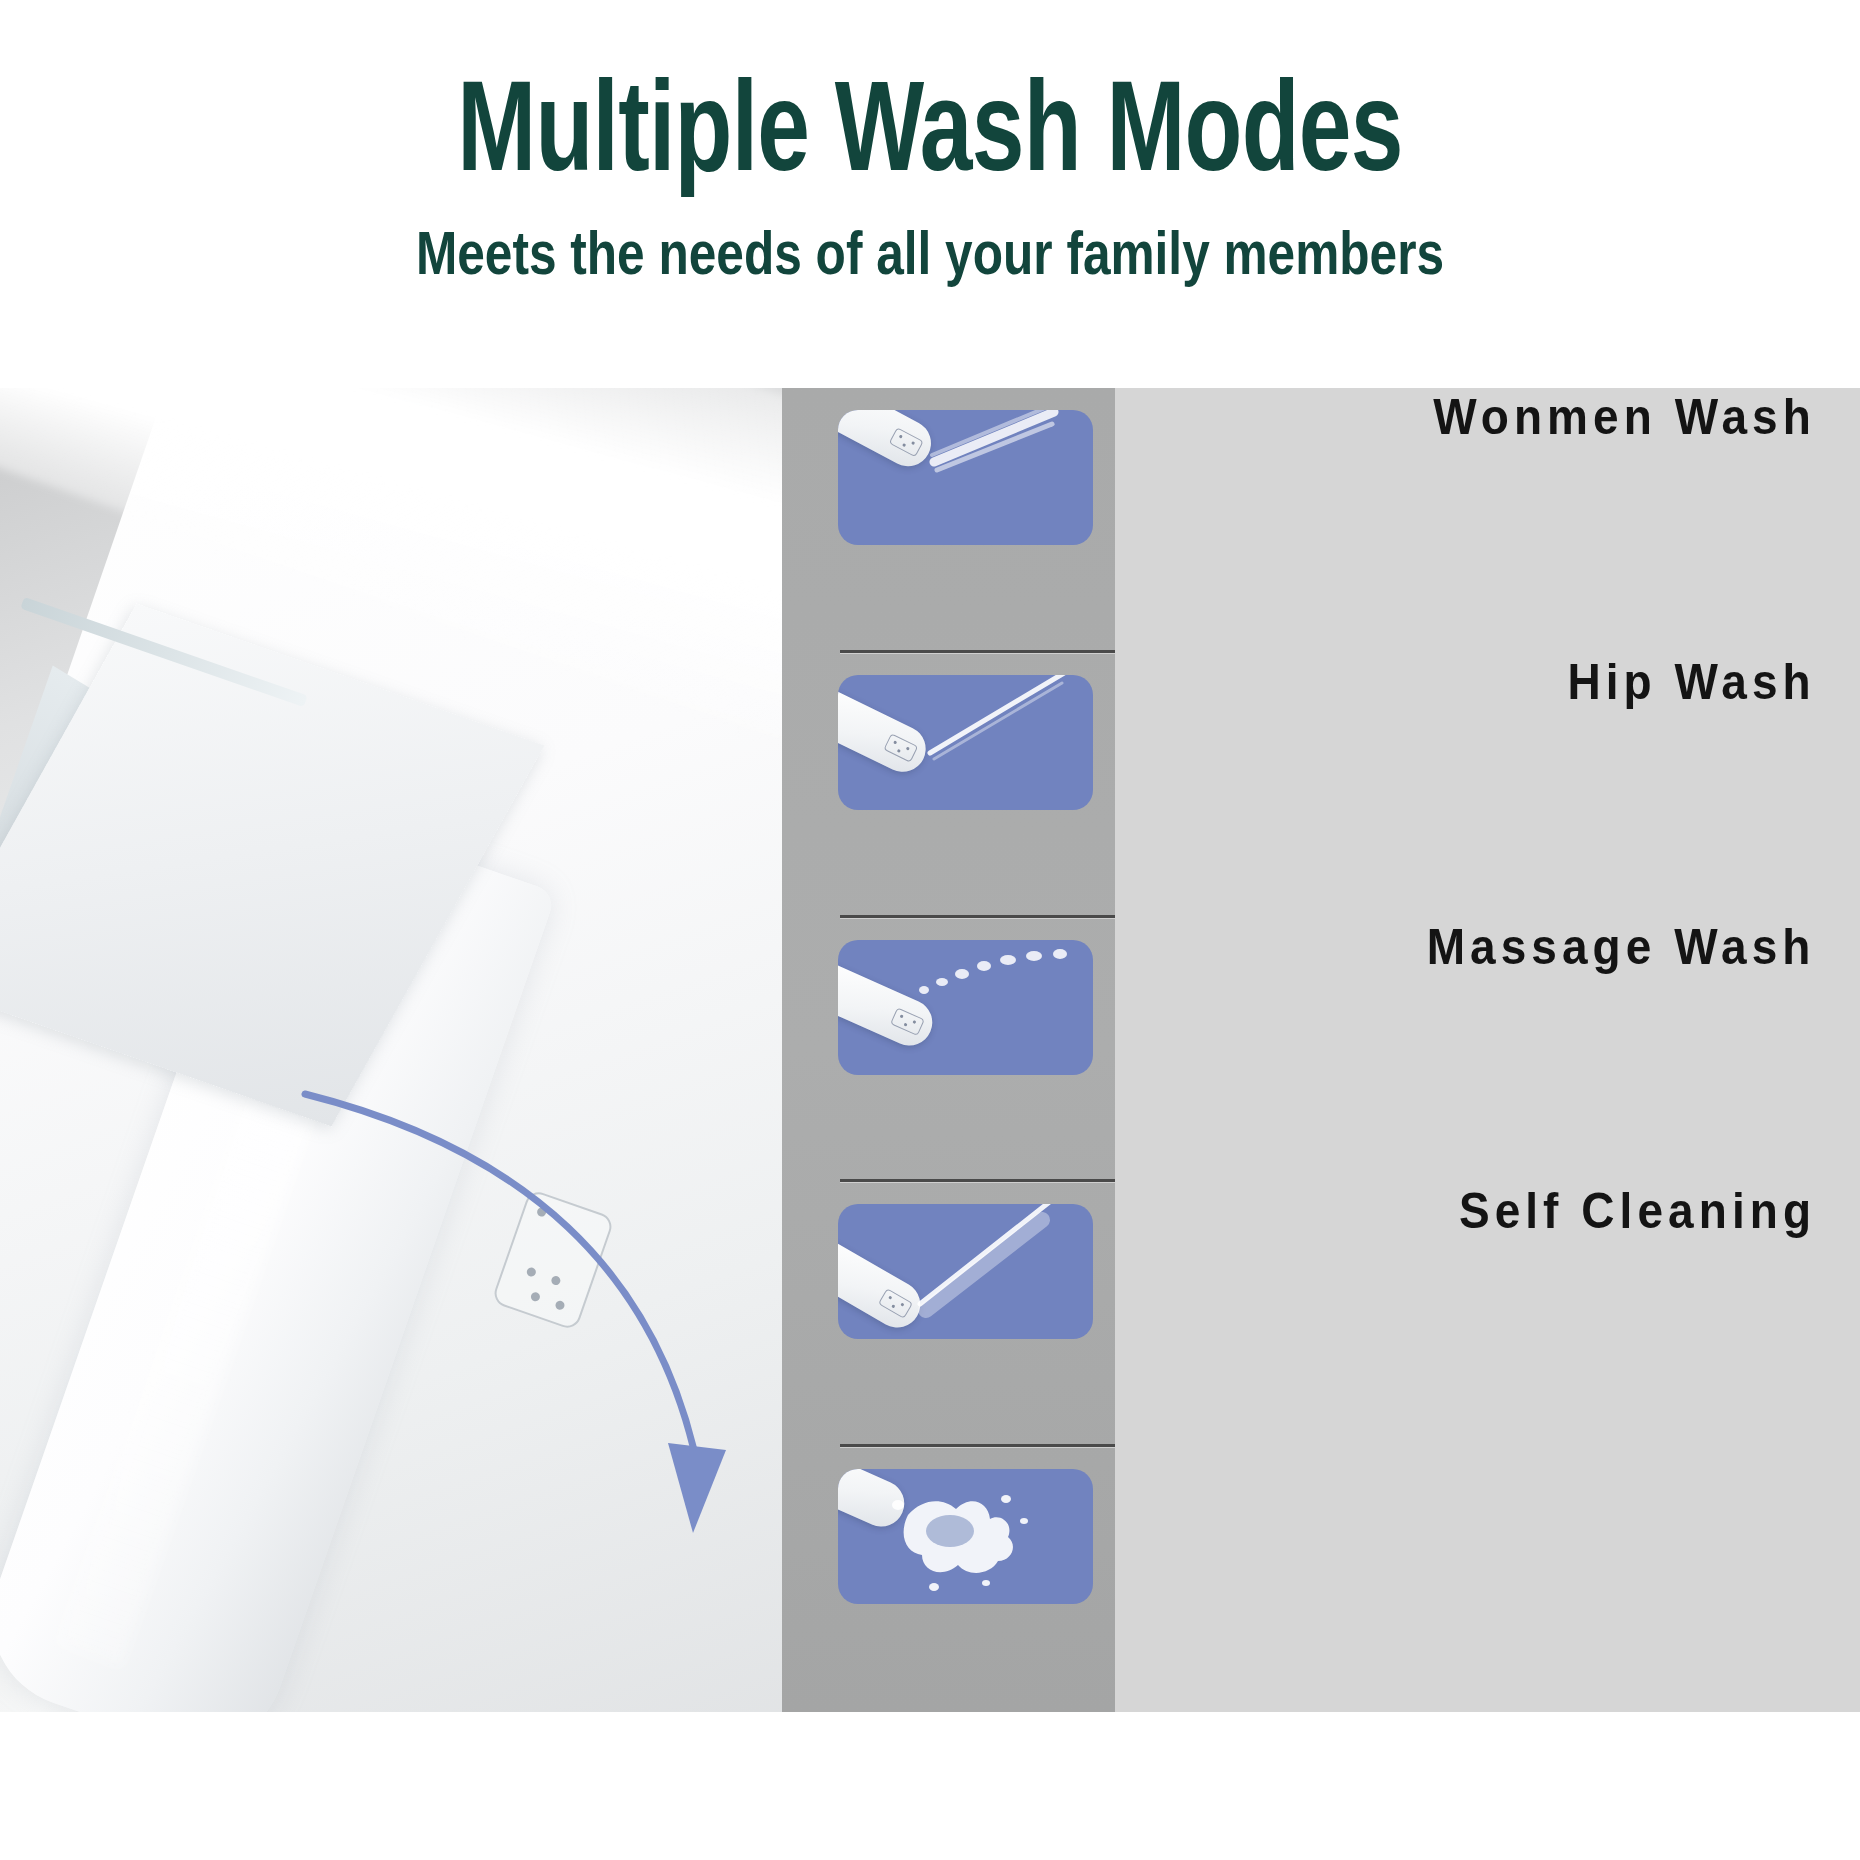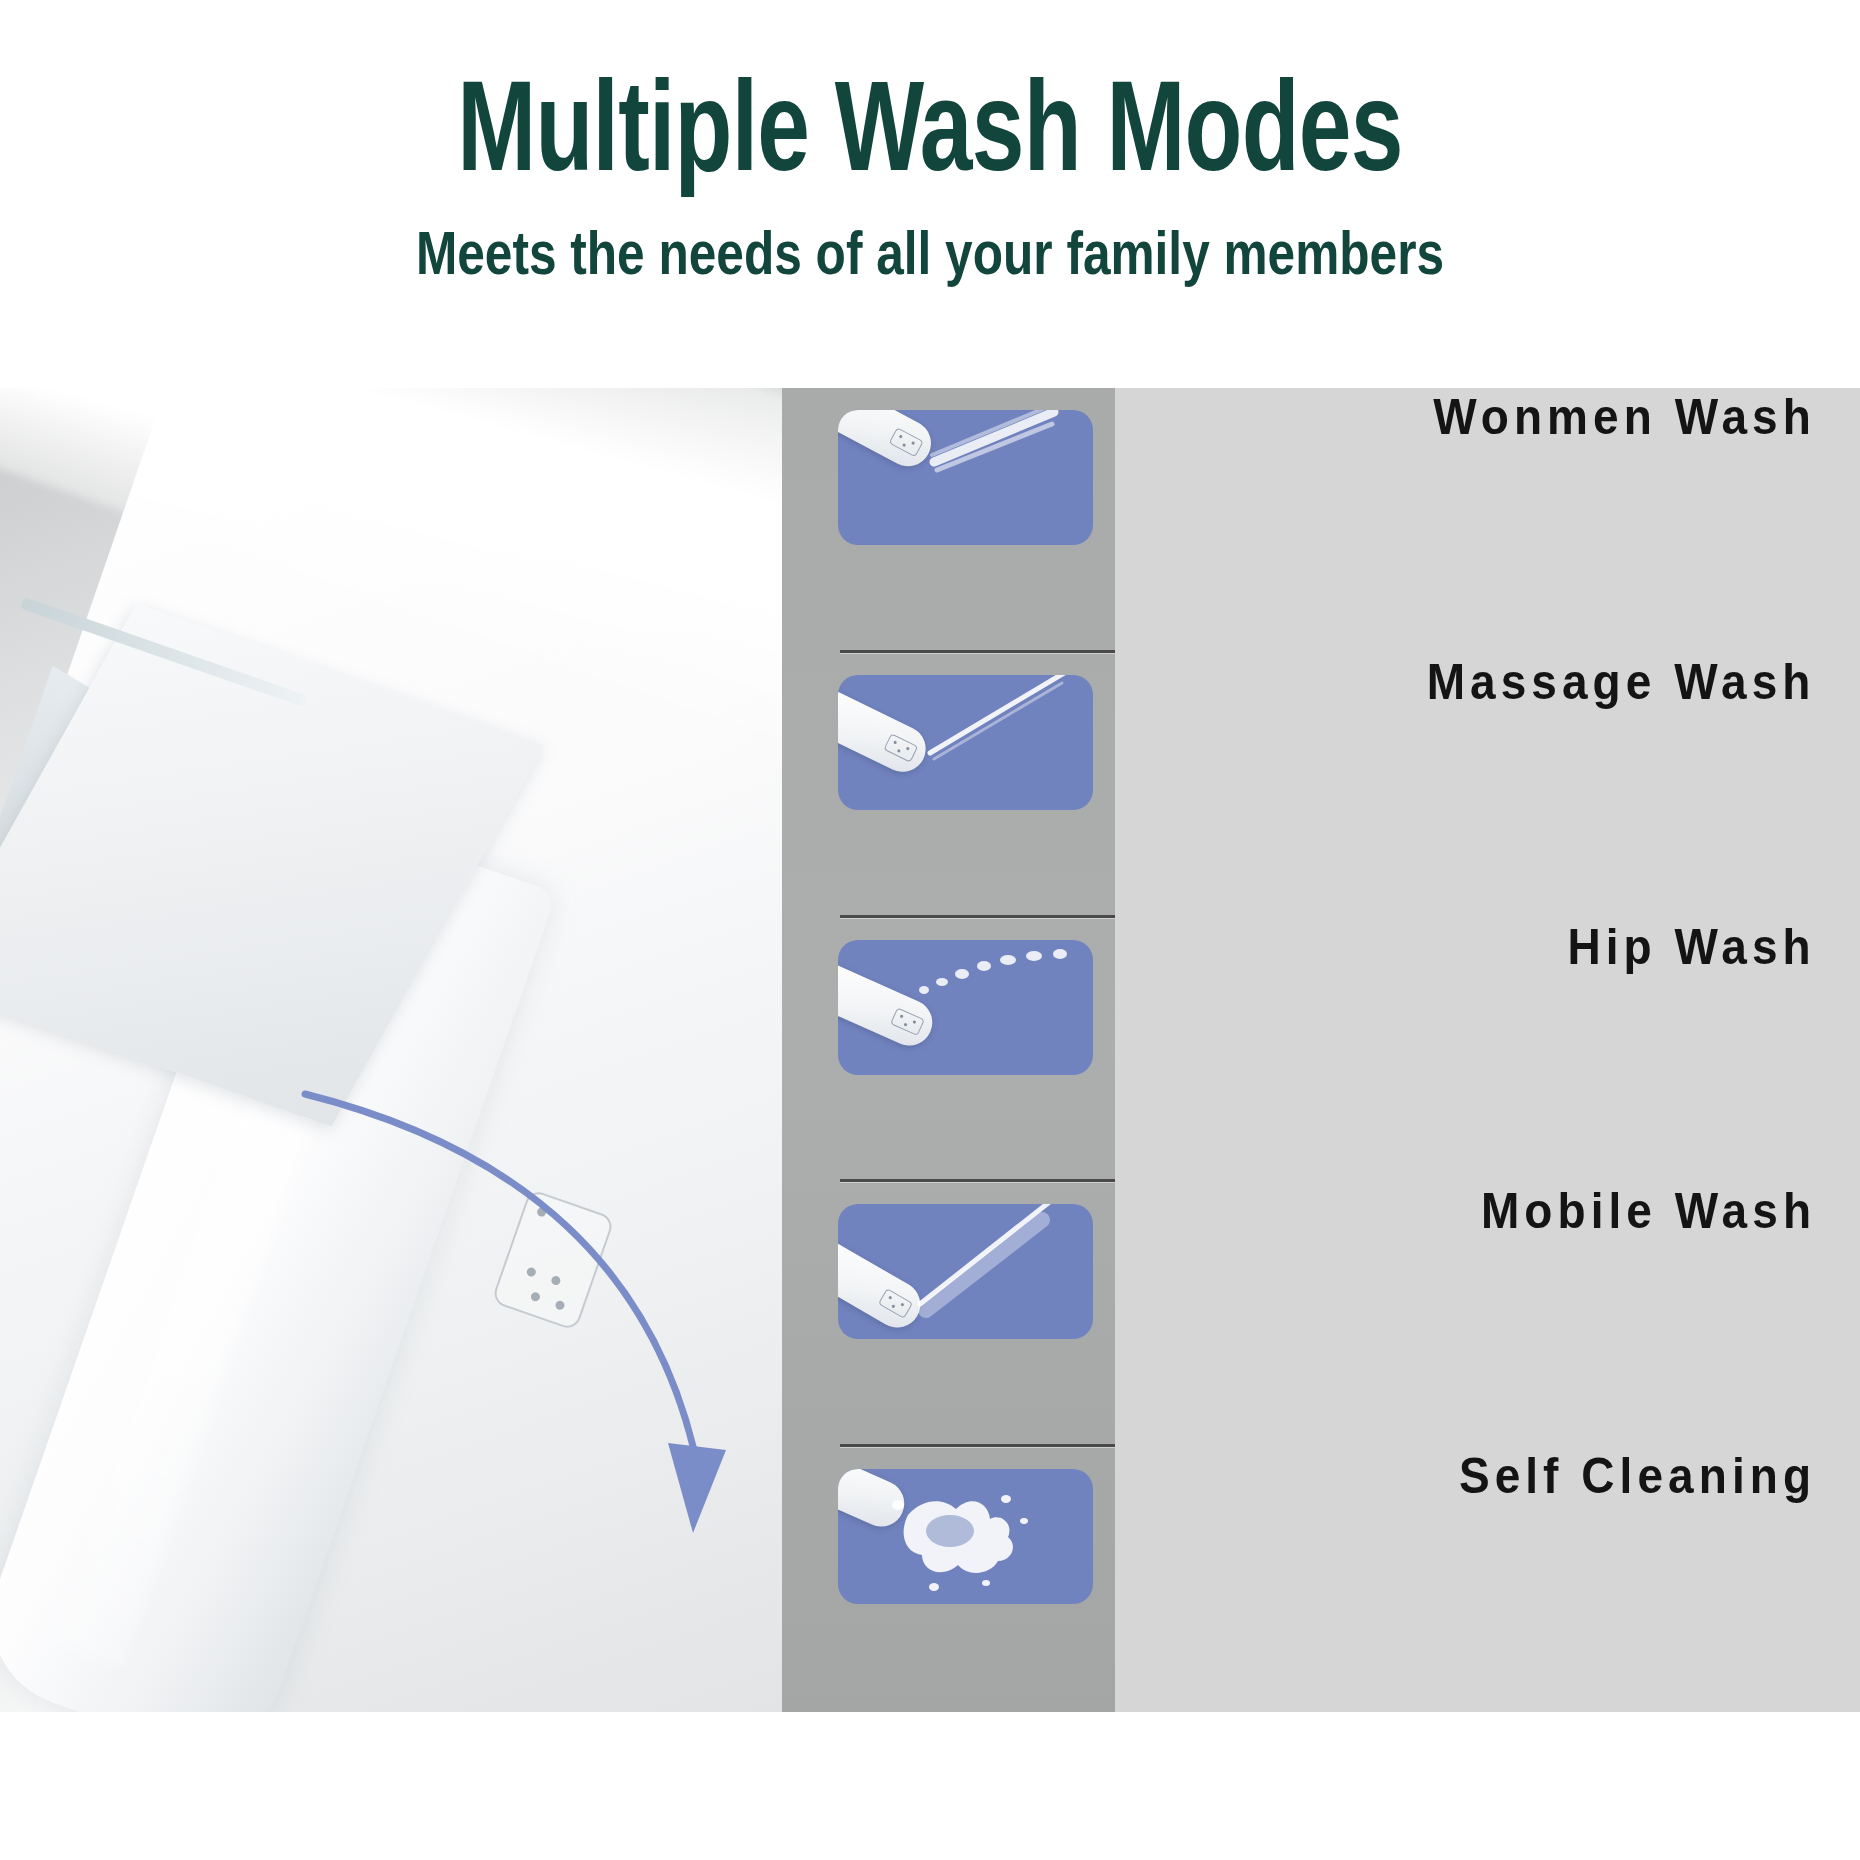--- a/index.html
+++ b/index.html
@@ -416,27 +416,24 @@
         </div>
       </div>
 
     </div>
 
     <div class="labels">
       <div class="label-row">
         <span class="label-text">Wonmen Wash</span>
       </div>
       <div class="label-row">
+        <span class="label-text">Hip Wash</span>
+      </div>
+      <div class="label-row">
         <span class="label-text">Massage Wash</span>
-      </div>
-      <div class="label-row">
-        <span class="label-text">Hip Wash</span>
-      </div>
-      <div class="label-row">
-        <span class="label-text">Mobile Wash</span>
       </div>
       <div class="label-row">
         <span class="label-text">Self Cleaning</span>
       </div>
     </div>
 
   </div>
 
   <div class="footer"></div>
 

